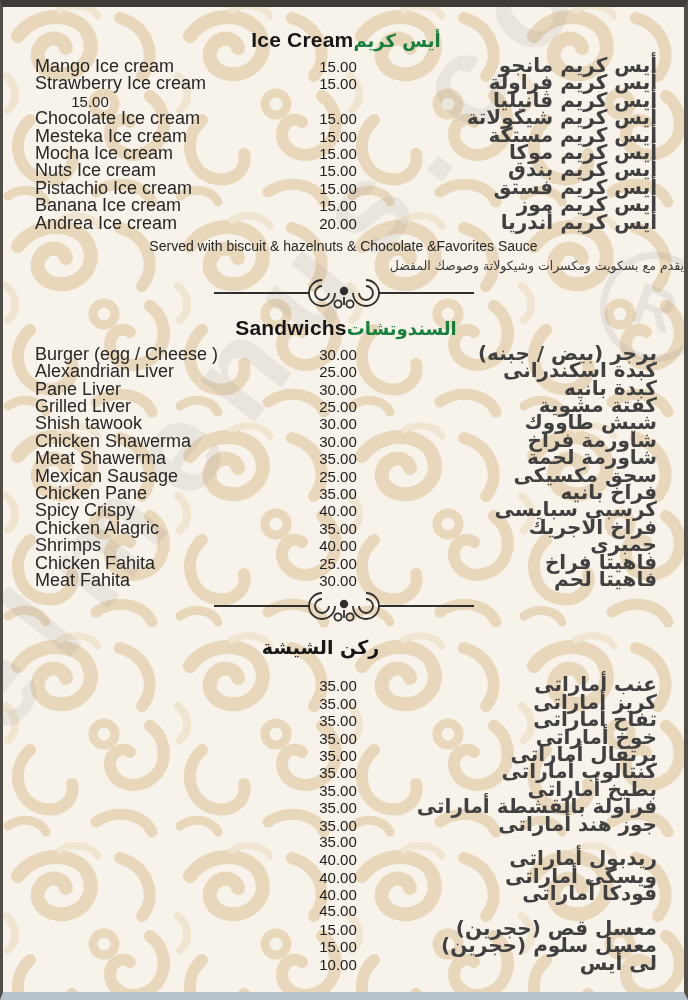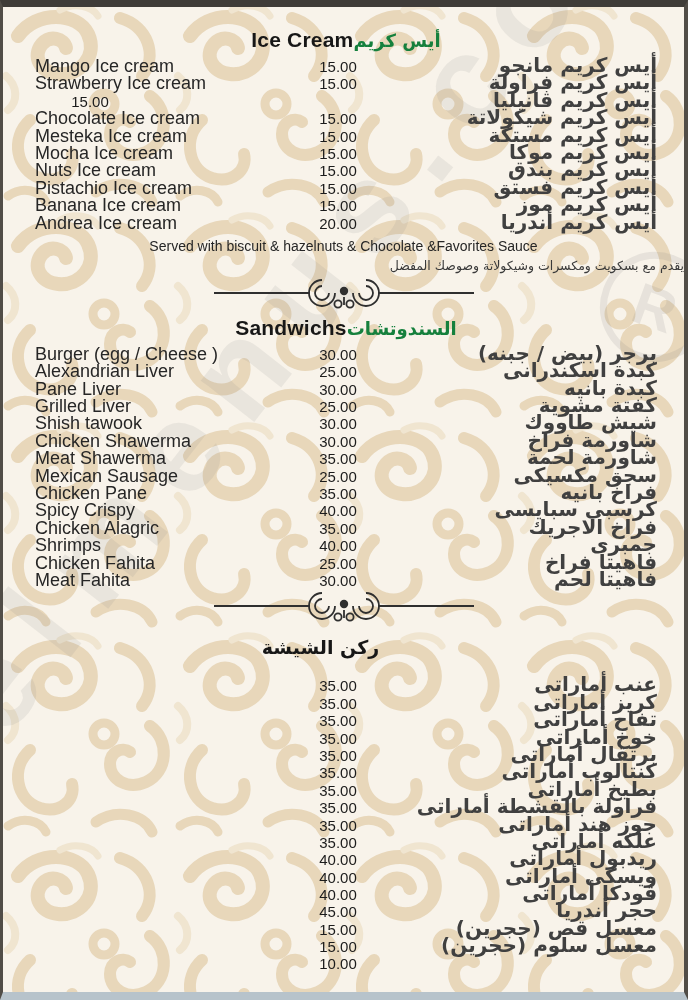--- a/index.html
+++ b/index.html
@@ -299,54 +299,53 @@
           <span class="c-ar" dir="rtl">فراولة بالقشطة أماراتى</span>
         </div>
         <div class="menu-row">
           <span class="c-en"></span>
           <span class="c-price">35.00</span>
           <span class="c-ar" dir="rtl">جوز هند أماراتى</span>
         </div>
         <div class="menu-row">
           <span class="c-en"></span>
           <span class="c-price">35.00</span>
-          <span class="c-ar" dir="rtl">علكه أماراتى</span>
         </div>
         <div class="menu-row">
           <span class="c-en"></span>
           <span class="c-price">40.00</span>
           <span class="c-ar" dir="rtl">ريدبول أماراتى</span>
         </div>
         <div class="menu-row">
           <span class="c-en"></span>
           <span class="c-price">40.00</span>
           <span class="c-ar" dir="rtl">ويسكى أماراتى</span>
         </div>
         <div class="menu-row">
           <span class="c-en"></span>
           <span class="c-price">40.00</span>
           <span class="c-ar" dir="rtl">ڤودكا أماراتى</span>
         </div>
         <div class="menu-row">
           <span class="c-en"></span>
           <span class="c-price">45.00</span>
-          <span class="c-ar" dir="rtl">حجر أندريا</span>
         </div>
         <div class="menu-row">
           <span class="c-en"></span>
           <span class="c-price">15.00</span>
           <span class="c-ar" dir="rtl">معسل قص (حجرين)</span>
         </div>
         <div class="menu-row">
           <span class="c-en"></span>
           <span class="c-price">15.00</span>
           <span class="c-ar" dir="rtl">معسل سلوم (حجرين)</span>
         </div>
         <div class="menu-row">
           <span class="c-en"></span>
           <span class="c-price">10.00</span>
+          <span class="c-ar" dir="rtl">لى أيس</span>
         </div>
       </div>
   </div>
 
 </div>
 
 <div class="frame"></div>
 
 </body></html>

